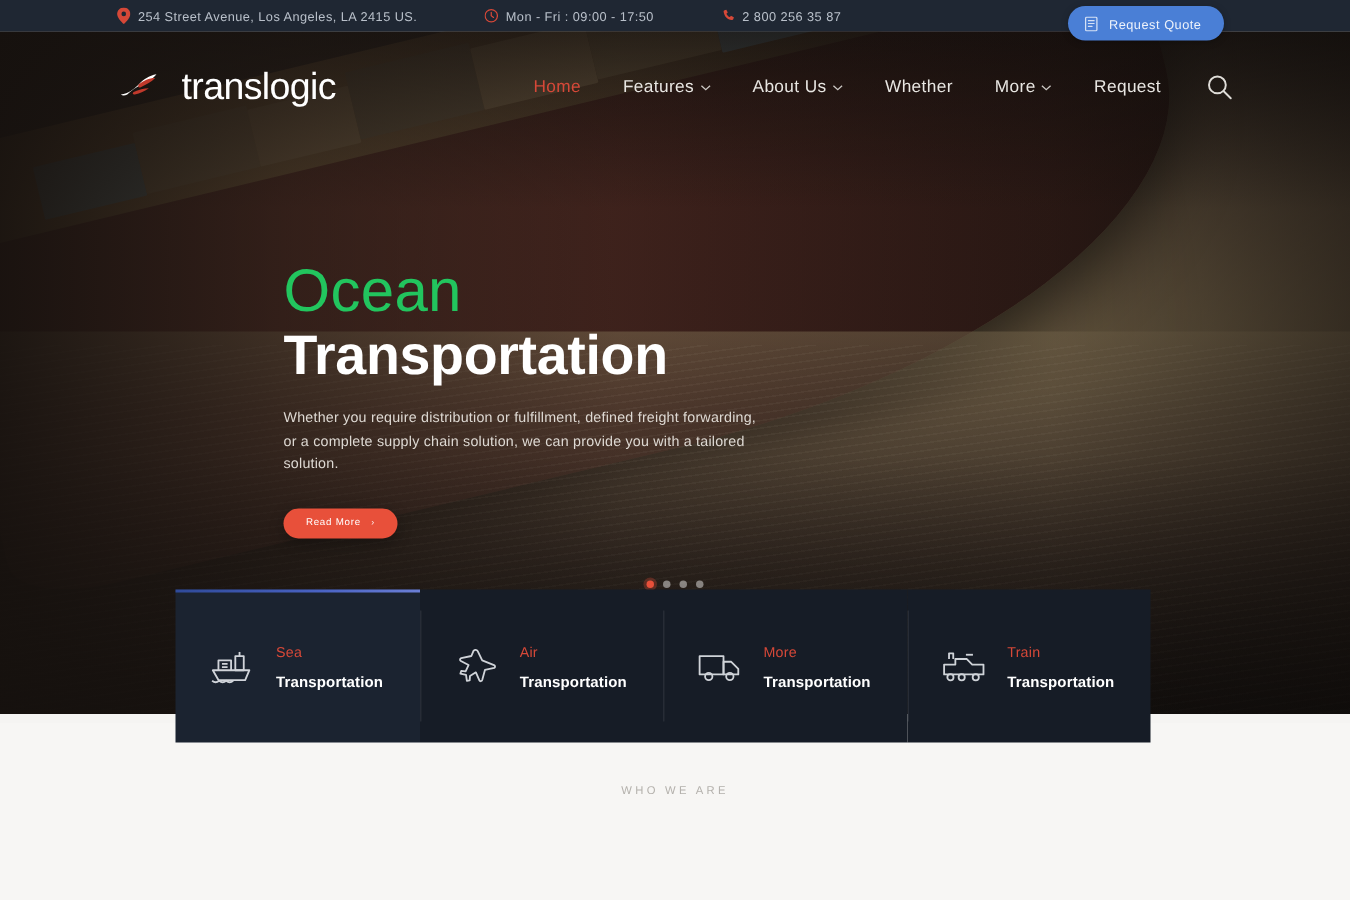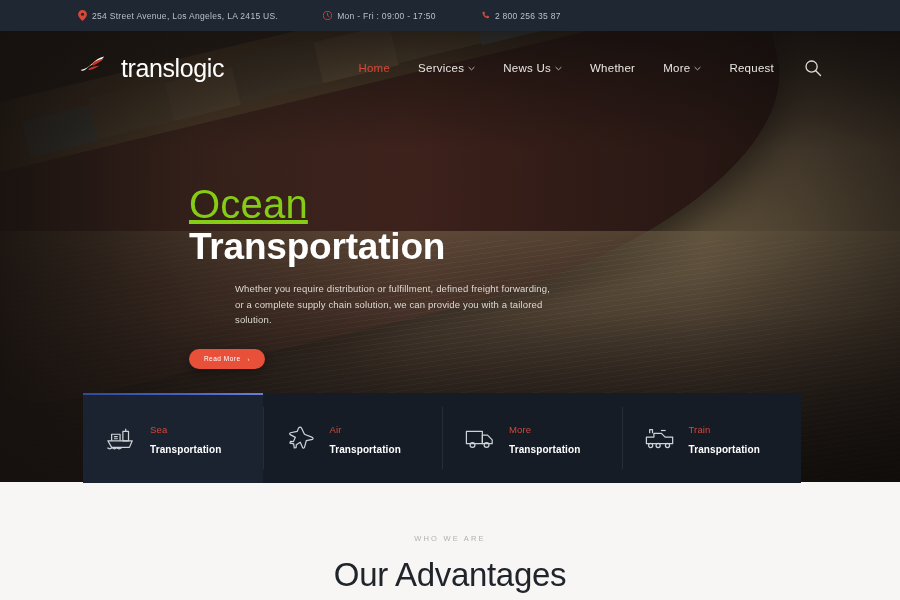--- a/index.html
+++ b/index.html
@@ -7,21 +7,21 @@
   body {
     font-family: "Liberation Sans", sans-serif;
     background:#f5f4f2;
     -webkit-font-smoothing:antialiased;
   }
   .page { position:relative; width:900px; height:600px; overflow:hidden; }
 
   
   .topbar {
     position:relative; z-index:40;
-    height:31px; background:#1f2733;
+    height:21px; background:#1f2733;
     display:flex; align-items:center;
     padding:0 0 0 78px;
     font-size:8.5px; letter-spacing:.3px;
     color:#b9c0ca;
   }
   .tb-item { display:flex; align-items:center; gap:5px; margin-right:45px; white-space:nowrap; }
   .tb-item .ico { width:9px; height:11px; flex:none; display:block; }
   .tb-item .ico svg { display:block; width:100%; height:100%; }
   .tb-txt { line-height:1; position:relative; top:.5px; }
   .quote-btn {
@@ -86,61 +86,61 @@
     background:
       linear-gradient(90deg, rgba(22,17,14,.93) 0%, rgba(26,20,16,.6) 22%, rgba(20,16,13,.22) 46%, rgba(16,13,11,.3) 78%, rgba(14,11,9,.62) 100%),
       linear-gradient(180deg, rgba(18,14,12,.75) 0%, rgba(0,0,0,0) 26%, rgba(0,0,0,0) 62%, rgba(12,10,9,.72) 100%);
   }
 
   
   .header {
     position:absolute; left:0; right:0; top:0; height:74px; z-index:30;
     display:flex; align-items:center; padding:0 78px;
   }
-  .logo { display:flex; align-items:flex-start; gap:9px; }
+  .logo { display:flex; align-items:center; gap:9px; }
   .logo-mark { width:34px; height:22px; }
   .logo-mark svg { display:block; width:100%; height:100%; }
   .logo-text { font-size:25px; color:#fff; letter-spacing:-.4px; font-weight:500; }
   .nav { margin-left:auto; display:flex; align-items:center; gap:0; }
   .nav-item {
     display:flex; align-items:center; gap:4px;
     padding:0 14px; font-size:11.5px; color:#e8e6e2; letter-spacing:.25px;
     white-space:nowrap;
   }
   .nav-item.active { color:#d64838; }
   .caret { width:7px; height:5px; opacity:.85; }
   .caret svg { display:block; width:100%; height:100%; }
   .search-btn { margin-left:16px; width:18px; height:18px; opacity:.92; }
   .search-btn svg { display:block; width:100%; height:100%; }
 
   
   .hero-copy { position:absolute; left:189px; top:152px; z-index:20; width:430px; }
-  .h-line1 { font-size:40px; font-weight:300; color:#84cc16; letter-spacing:.2px; line-height:1.05;text-decoration:underline; }
+  .h-line1 { font-size:40px; font-weight:300; color:#22c55e; letter-spacing:.2px; line-height:1.05; }
   .h-line2 { font-size:37px; font-weight:700; color:#fff; letter-spacing:-.2px; line-height:1.12; margin-top:1px; }
   .h-sub {
     margin-top:14px; font-size:9.5px; line-height:1.62; color:#ded9d3;
-    letter-spacing:.15px; max-width:320px;margin-left:46px;
+    letter-spacing:.15px; max-width:320px;
   }
   .read-btn {
     margin-top:21px; width:76px; height:20px; border-radius:10px;
     background:#e8503a;
     display:flex; align-items:center; justify-content:center; gap:7px;
     font-size:6.5px; color:#fff; letter-spacing:.5px;
     box-shadow:0 3px 10px rgba(0,0,0,.3);
   }
   .read-btn .ra { font-size:6px; opacity:.9; }
 
   .dots { position:absolute; left:0; right:0; top:366px; z-index:20; display:flex; justify-content:center; gap:6px; }
   .dot { width:5px; height:5px; border-radius:50%; background:rgba(255,255,255,.45); }
   .dot.on { background:#e8503a; box-shadow:0 0 0 2px rgba(232,80,58,.28); }
 
   
   .cards {
-    position:absolute; left:0; right:16px; top:393px; height:90px; z-index:25;
-    display:flex; padding:0 83px;
+    position:absolute; left:0; right:16px; top:393px; height:102px; z-index:25;
+    display:flex; padding:0 117px;
     background:transparent;
   }
   .card {
     position:relative; flex:1;
     background:#161c26;
     display:flex; align-items:center;
     padding-left:23px; gap:14px;
   }
   .card:not(:first-child)::before {
     content:""; position:absolute; left:0; top:14px; bottom:14px; width:1px;
@@ -153,21 +153,21 @@
   }
   .card-ico { width:30px; height:26px; flex:none; opacity:.9; }
   .card-ico svg { display:block; width:100%; height:100%; }
   .card-txt { line-height:1.28; }
   .card-kind { font-size:9.5px; color:#d64838; letter-spacing:.15px; }
   .card-word { font-size:10px; color:#fff; font-weight:700; letter-spacing:.1px; }
 
   
   .adv { position:absolute; left:0; right:0; top:482px; bottom:0; background:#f7f6f4; }
   .adv-eyebrow {
-    margin-top:52px; text-align:center;
+    margin-top:40px; text-align:center;
     font-size:7.5px; letter-spacing:2.2px; color:#b4b1ac;
   }
   .adv-title {
     margin-top:13px; text-align:center;
     font-size:33px; font-weight:500; color:#20242b; letter-spacing:-.3px;
   }
 </style>
 </head>
 <body>
 
@@ -192,20 +192,29 @@
       </span>
       <span class="tb-txt">Mon - Fri : 09:00 - 17:50</span>
     </div>
     <div class="tb-item">
       <span class="ico">
         <svg viewBox="0 0 14 14">
             <path d="M3.2 1.2 5 .7l1.5 3-1.4 1.1c.6 1.6 2 3 3.6 3.6l1.1-1.4 3 1.5-.5 1.8c-.2.7-.9 1.1-1.6 1C5.9 10.8 3.1 8 2.2 2.8c-.1-.7.3-1.4 1-1.6z" fill="#d64838"></path>
           </svg>
       </span>
       <span class="tb-txt">2 800 256 35 87</span>
+    </div>
+    <div class="quote-btn">
+      <span class="qico">
+        <svg viewBox="0 0 11 13">
+            <rect x=".6" y=".6" width="9.8" height="11.8" rx="1" fill="none" stroke="#eef3fb" stroke-width="1.1"></rect>
+            <path d="M3 3.6h5M3 6.1h5M3 8.6h3.2" stroke="#eef3fb" stroke-width="1" stroke-linecap="round"></path>
+          </svg>
+      </span>
+      <span>Request Quote</span>
     </div>
   </div>
 
   <div class="hero">
     <div class="hero-photo">
       <div class="ph-base"></div>
       <div class="ship-shadow"></div>
       <div class="ship-hull"></div>
       <div class="ship-deck"></div>
       <div class="containers">
@@ -232,29 +241,29 @@
             <path d="M13 17c4-2 8-3 12-3-3 2-7 4-11 5-2 0-2-1-1-2z" fill="#c0392b"></path>
           </svg>
         </span>
         <span class="logo-text">translogic</span>
       </div>
       <div class="nav">
         <div class="nav-item active">
           <span>Home</span>
         </div>
         <div class="nav-item">
-          <span>Services</span>
+          <span>Features</span>
           <span class="caret">
               <svg viewBox="0 0 8 5">
                 <path d="M.7.9 4 4 7.3.9" fill="none" stroke="#e8e6e2" stroke-width="1"></path>
               </svg>
             </span>
         </div>
         <div class="nav-item">
-          <span>News Us</span>
+          <span>About Us</span>
           <span class="caret">
               <svg viewBox="0 0 8 5">
                 <path d="M.7.9 4 4 7.3.9" fill="none" stroke="#e8e6e2" stroke-width="1"></path>
               </svg>
             </span>
         </div>
         <div class="nav-item">
           <span>Whether</span>
         </div>
         <div class="nav-item">
@@ -350,16 +359,15 @@
       </span>
       <span class="card-txt">
         <span class="card-kind">Train</span><br>
         <span class="card-word">Transportation</span>
       </span>
     </div>
   </div>
 
   <div class="adv">
     <div class="adv-eyebrow">WHO WE ARE</div>
-    <div class="adv-title">Our Advantages</div>
   </div>
 
 </div>
 
 </body></html>

